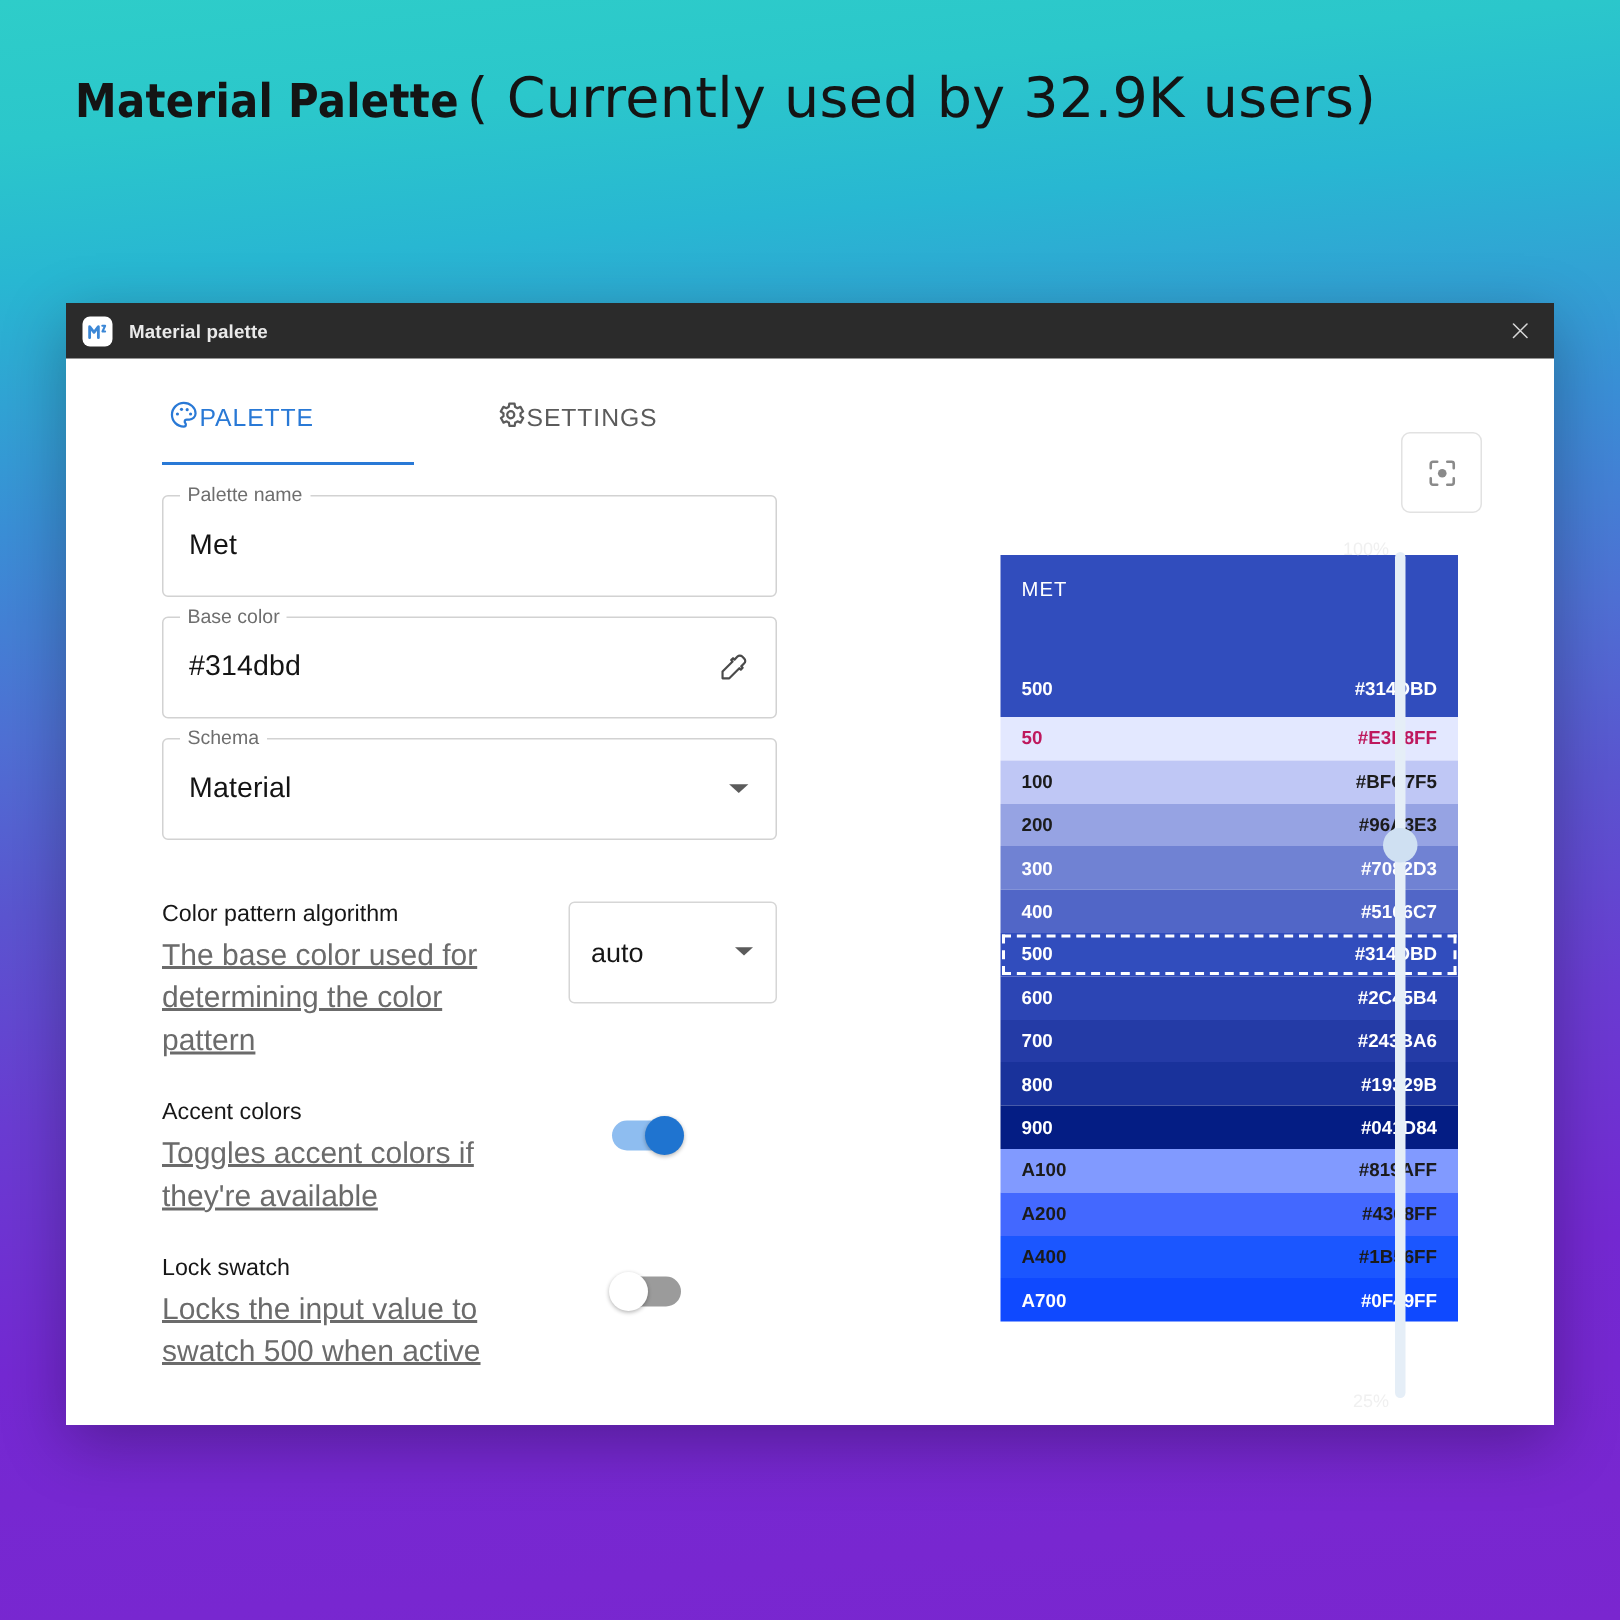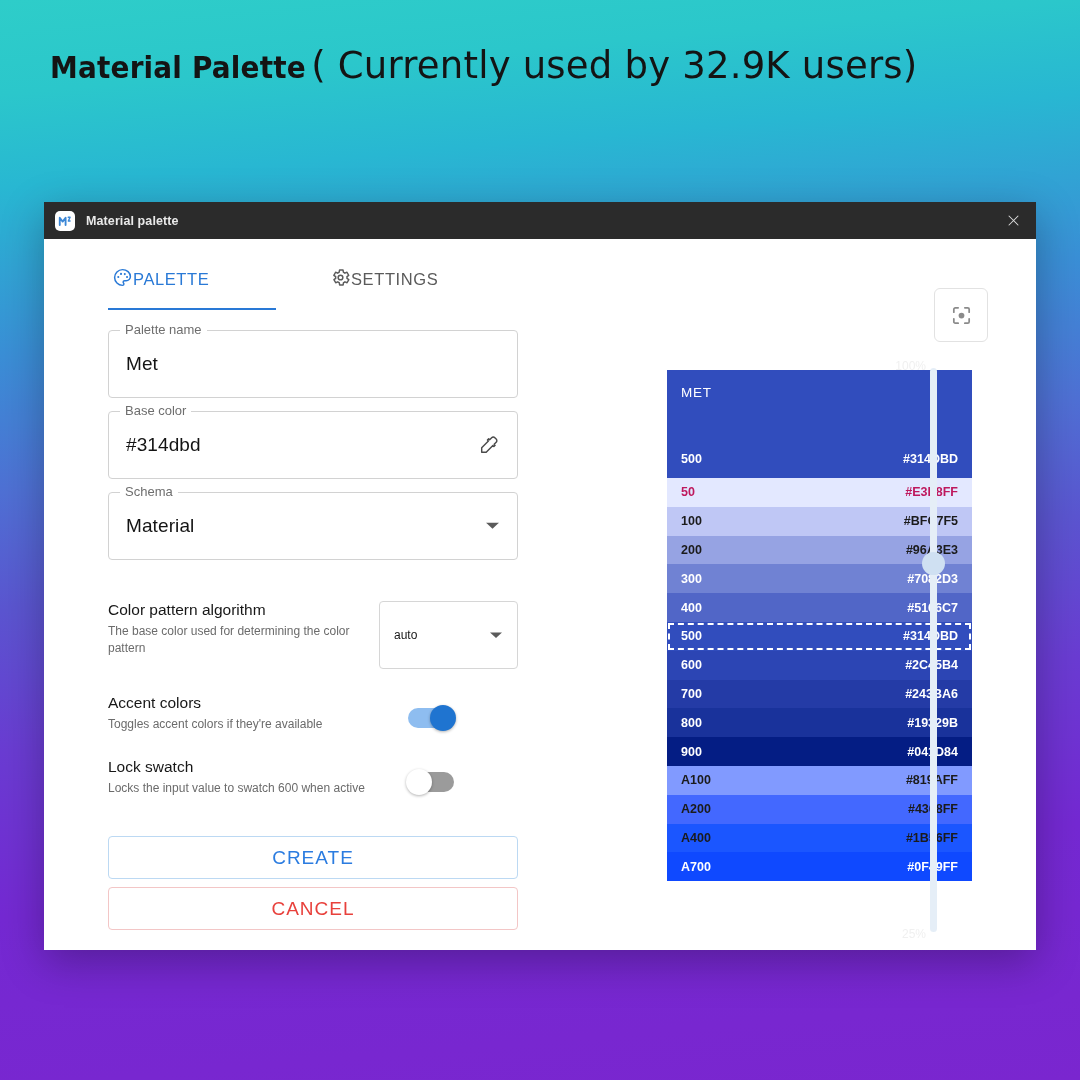--- a/index.html
+++ b/index.html
@@ -163,35 +163,36 @@
     align-items: flex-start;
     margin-bottom: 25px;
   }
   .setting-text { flex: 1 1 auto; padding-right: 28px; max-width: 300px; }
   .setting-title {
     font-size: 15.5px;
     color: #171717;
     margin-bottom: 4px;
   }
   .setting-desc {
-    font-size: 12px;
+    font-size: 20px;
     color: #6b6b6b;
     line-height: 1.42;
+    text-decoration: underline;
   }
   .setting-ctl { flex: 0 0 auto; display: flex; align-items: center; }
 
   .mini-select {
     width: 139px; height: 68px;
     border: 1px solid #d6d6d6;
     border-radius: 4px;
     display: flex; align-items: center;
     padding: 0 14px;
     cursor: pointer;
   }
-  .mini-select .mv { flex: 1 1 auto; font-size: 12px; color: #161616; }
+  .mini-select .mv { flex: 1 1 auto; font-size: 18px; color: #161616; }
 
   .toggle {
     width: 46px; height: 20px;
     border-radius: 10px;
     position: relative;
     cursor: pointer;
     margin-top: 14px;
   }
   .toggle.on  { background: #8ebdf0; }
   .toggle.off { background: #9b9b9b; }
@@ -420,21 +421,21 @@
           <div class="setting-ctl">
             <div class="toggle on">
               <span class="knob"></span>
             </div>
           </div>
         </div>
 
         <div class="setting-row">
           <div class="setting-text">
             <div class="setting-title">Lock swatch</div>
-            <div class="setting-desc">Locks the input value to swatch 600 when active</div>
+            <div class="setting-desc">Locks the input value to swatch 500 when active</div>
           </div>
           <div class="setting-ctl">
             <div class="toggle off">
               <span class="knob"></span>
             </div>
           </div>
         </div>
       </div>
 
       <div class="actions">

